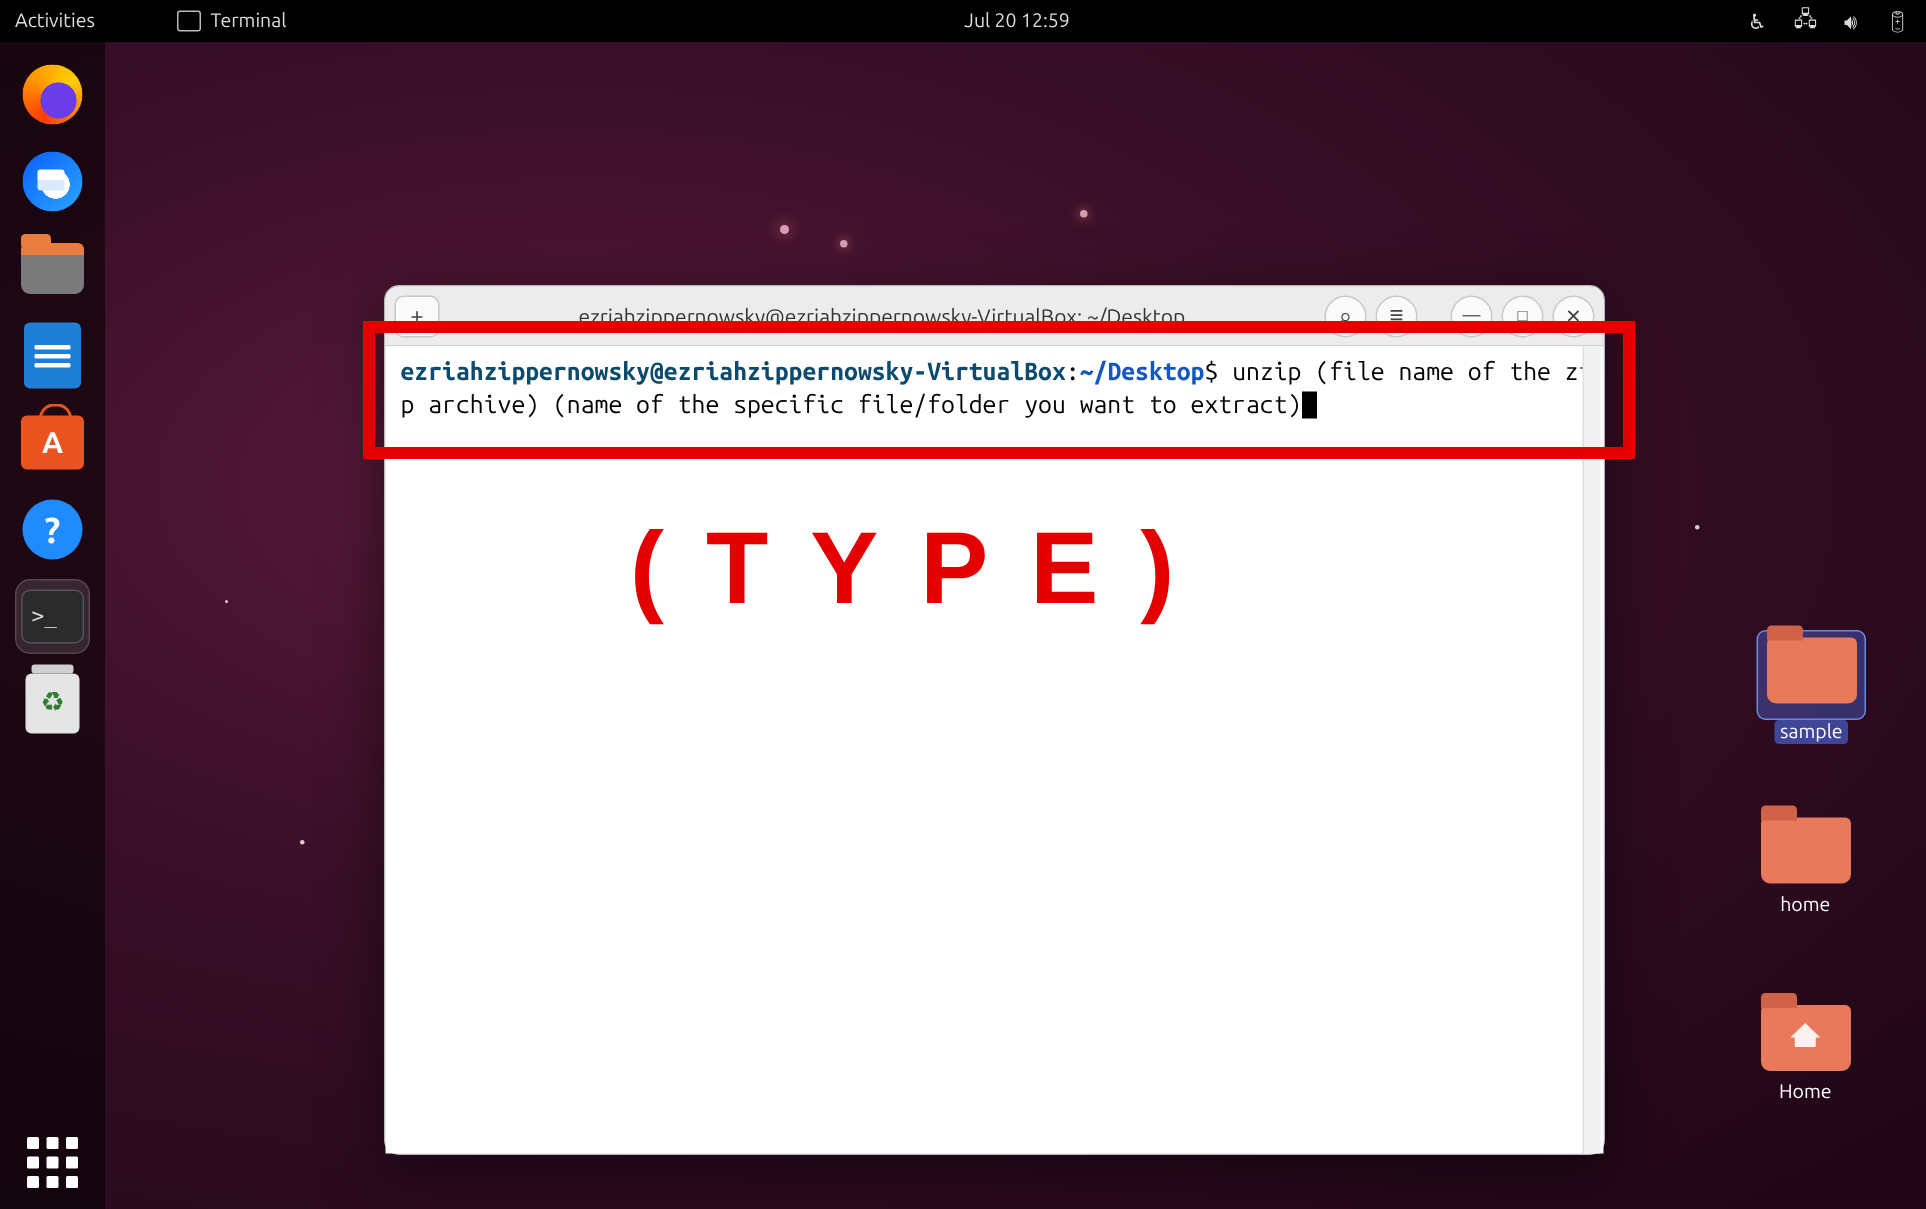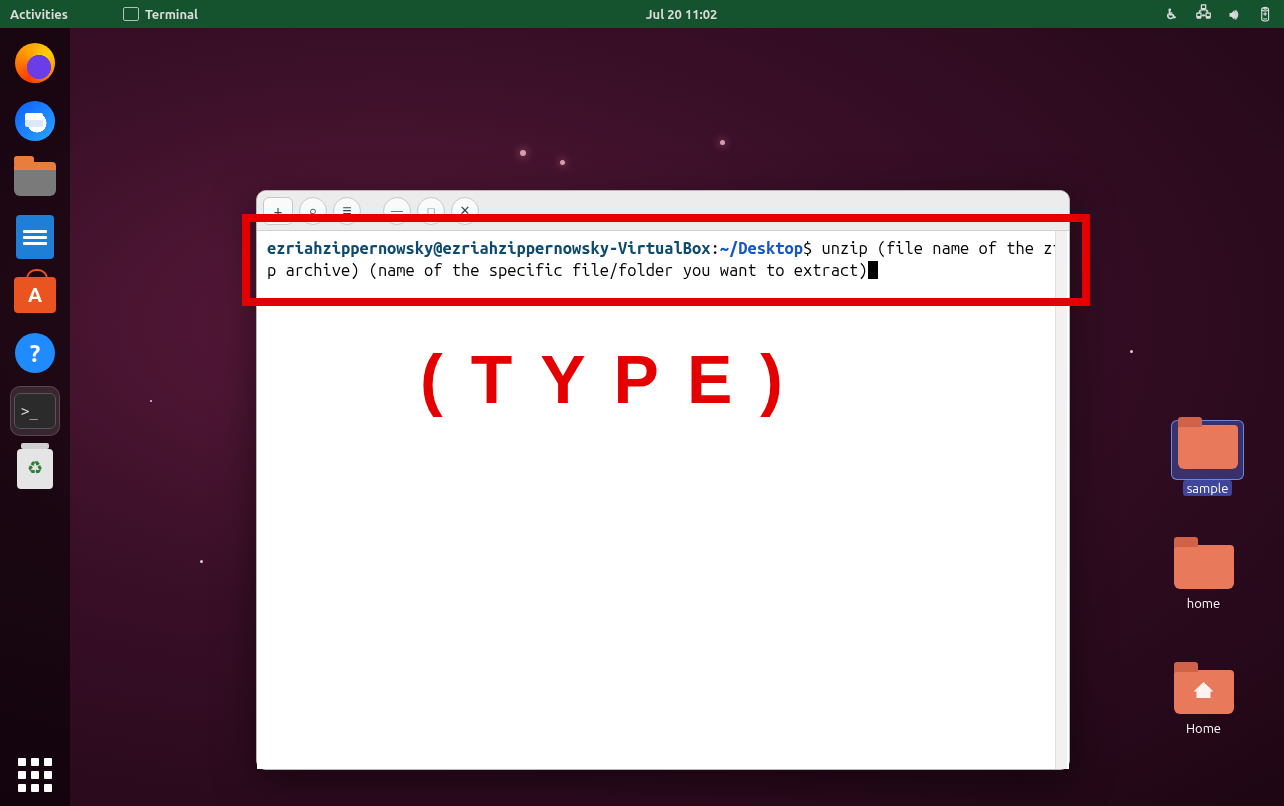--- a/index.html
+++ b/index.html
@@ -5,22 +5,22 @@
   * { margin: 0; padding: 0; box-sizing: border-box; }
   html, body { width: 1284px; height: 806px; overflow: hidden; font-family: "Ubuntu", sans-serif; }
   body {
     background: radial-gradient(ellipse at 30% 40%, #5a1a3b 0%, #3a0f28 40%, #1e0614 100%);
     color: #e6e6e6;
   }
 
   
   .topbar {
     position: absolute; top: 0; left: 0; right: 0; height: 28px;
-    background: #14532d; display: flex; align-items: center; justify-content: space-between;
-    padding: 0 10px; font-size: 13px; color: #dcdcdc; font-weight: bold;
+    background: #000000; display: flex; align-items: center; justify-content: space-between;
+    padding: 0 10px; font-size: 13px; color: #dcdcdc;
   }
   .topbar .left, .topbar .right { display: flex; align-items: center; gap: 18px; }
   .topbar .app-indicator { display: flex; align-items: center; gap: 6px; margin-left: 37px; }
   .topbar .right span { font-size: 14px; }
 
   
   .dock {
     position: absolute; top: 28px; left: 0; bottom: 0; width: 70px;
     background: rgba(0,0,0,0.55); display: flex; flex-direction: column; align-items: center;
     padding-top: 10px; gap: 8px;
@@ -127,21 +127,21 @@
 <div class="star" style="left:1130px;top:350px;width:3px;height:3px;"></div>
 
 <div class="topbar">
   <div class="left">
     <span>Activities</span>
     <span class="app-indicator">
       <span style="display:inline-block;width:16px;height:14px;border:1px solid #bbb;border-radius:2px;"></span>
       <span>Terminal</span>
     </span>
   </div>
-  <div>Jul 20  11:02</div>
+  <div>Jul 20  12:59</div>
   <div class="right">
     <span>♿︎</span>
     <span>🖧︎</span>
     <span>🔊︎</span>
     <span>🔋︎</span>
   </div>
 </div>
 
 <div class="dock">
   <div class="dock-item">
@@ -199,20 +199,21 @@
 <div class="desktop-icon" style="right:44px;top:670px;">
   <div class="folder home-glyph"></div>
   <span class="label">Home</span>
 </div>
 
 <div class="window">
   <div class="titlebar">
     <div class="tb-btn">
         <span>+</span>
       </div>
+    <div class="title-text">ezriahzippernowsky@ezriahzippernowsky-VirtualBox: ~/Desktop</div>
     <div class="tb-btn round">
         <span>⌕</span>
       </div>
     <div class="tb-btn round">
         <span>≡</span>
       </div>
     <div style="width:10px"></div>
     <div class="tb-btn round" style="font-size:12px">
         <span>—</span>
       </div>

